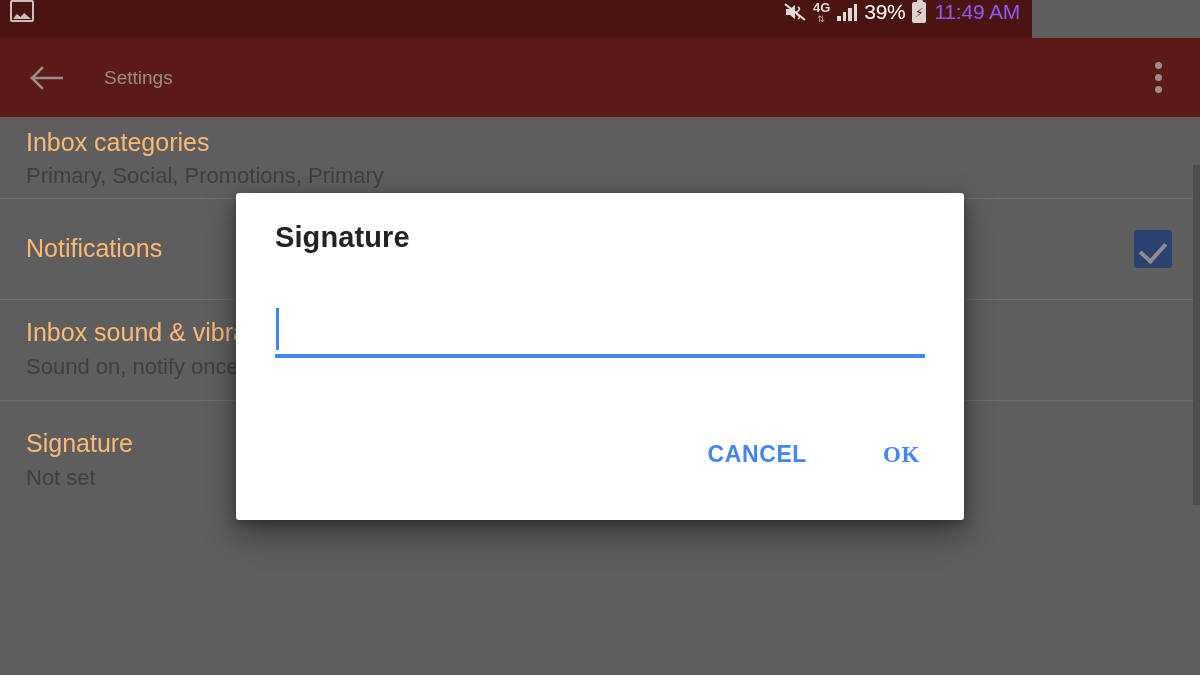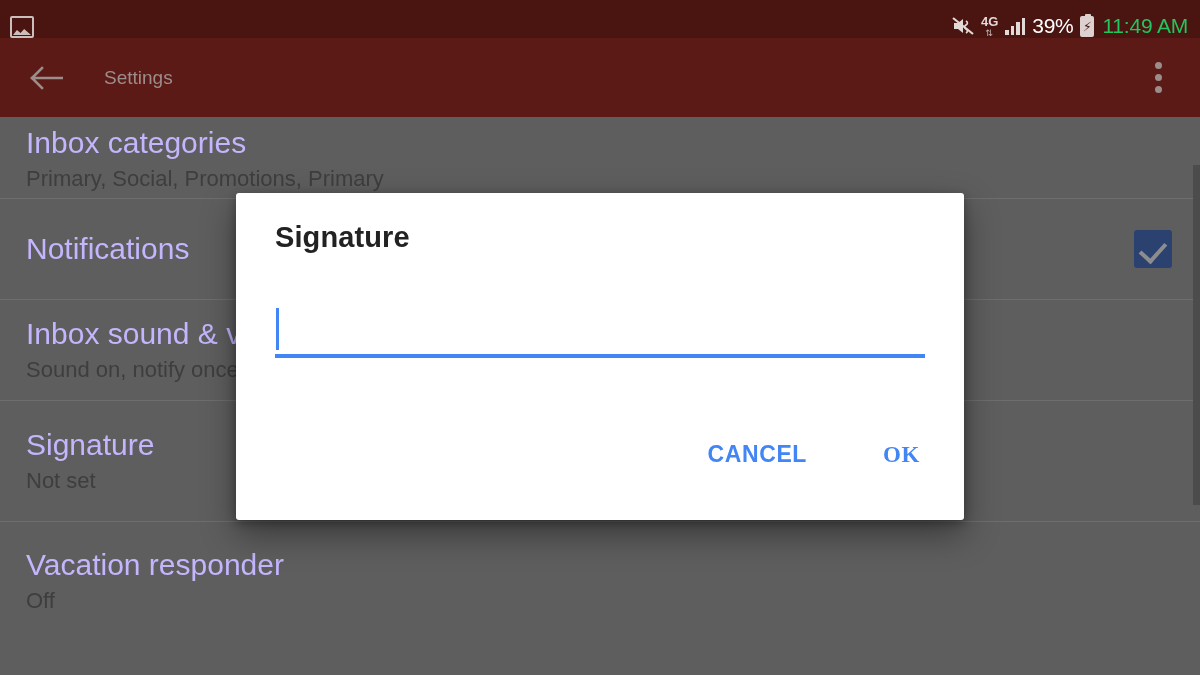--- a/index.html
+++ b/index.html
@@ -19,25 +19,25 @@
     width: 1200px;
     height: 675px;
     overflow: hidden;
     background: #5e5e5e;
   }
 
   
   .statusbar {
     position: absolute;
     left: 0; top: 0;
-    width: 1200px;
+    width: 1032px;
     height: 38px;
     background: #4a1410;
     display: flex;
-    align-items: flex-end;
+    align-items: flex-start;
     box-sizing: border-box;
     padding: 0 12px 0 10px;
   }
   .sb-left { display: flex; align-items: center; gap: 8px; }
   .sb-right {
     margin-left: auto;
     display: flex;
     align-items: center;
     gap: 7px;
     color: #d8cdcb;
@@ -105,21 +105,21 @@
     position: absolute;
     left: 0; top: 0; right: 0; bottom: 0;
     display: flex; align-items: center; justify-content: center;
     color: #4a1410;
     font-size: 13px;
     line-height: 1;
     font-weight: bold;
   }
   .clock {
     font-size: 21px;
-    color: #22c55e;
+    color: #8b5cf6;
     letter-spacing: -0.2px;
     margin-left: 1px;
   }
 
   
   .appbar {
     position: absolute;
     left: 0; top: 38px;
     width: 1200px;
     height: 79px;
@@ -165,22 +165,22 @@
   .row {
     position: relative;
     box-sizing: border-box;
     padding: 0 28px 0 26px;
     display: flex;
     align-items: center;
   }
   .row + .row { border-top: 1px solid #6e6e6e; }
   .row .texts { flex: 1 1 auto; min-width: 0; }
   .row .title {
-    font-size: 30px;
-    color: #c4b5fd;
+    font-size: 25px;
+    color: #fdba74;
     line-height: 1.18;
     white-space: nowrap;
   }
   .row .subtitle {
     font-size: 22px;
     color: #3e3e3e;
     line-height: 1.3;
     margin-top: 5px;
     white-space: nowrap;
   }
@@ -375,26 +375,20 @@
       </div>
     </div>
 
     <div class="row row-signature">
       <div class="texts">
         <div class="title">Signature</div>
         <div class="subtitle">Not set</div>
       </div>
     </div>
 
-    <div class="row row-vacation">
-      <div class="texts">
-        <div class="title">Vacation responder</div>
-        <div class="subtitle">Off</div>
-      </div>
-    </div>
 
     <div class="scrollbar-track">
       <div class="scrollbar-thumb"></div>
     </div>
   </div>
 
   <div class="scrim"></div>
 
   <div class="dialog">
     <div class="dialog-title">Signature</div>

